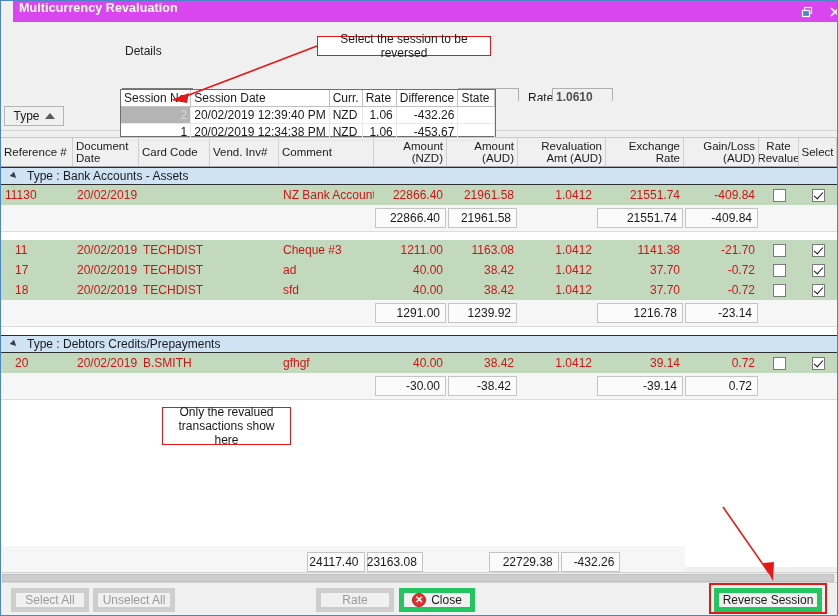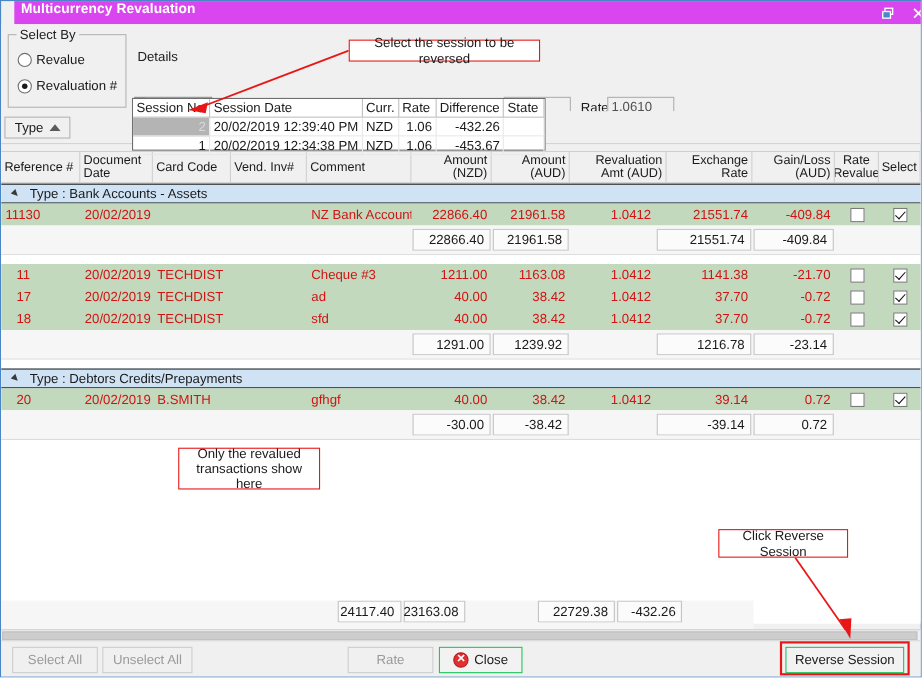--- a/index.html
+++ b/index.html
@@ -86,21 +86,21 @@
   .combo .arrow svg { display:block; }
 
   .session-desc {
     position: absolute; left: 196px; top: 68px; font-size: 12px; color: #1a1a1a;
     white-space: nowrap;
   }
   .fld-label { position: absolute; font-size: 12px; color: #1a1a1a; }
   .fld-input {
     position: absolute; height: 18px; border: 1px solid #b0b0b0;
     background: #f0f0f0; color: #505050; font-size: 12px;
-    padding: 0 3px; line-height: 16px; white-space: nowrap;
+    padding: 0 3px; line-height: 16px; white-space: nowrap; font-weight: bold;
   }
   #currency-label { left: 406px; top: 69px; }
   #currency-input { left: 457px; top: 66px; width: 61px; }
   #rate-label { left: 527px; top: 69px; }
   #rate-input { left: 551px; top: 66px; width: 61px; }
 
   
   .session-list {
     position: absolute; left: 119px; top: 88px; width: 376px; height: 48px;
     background: #ffffff; border: 1px solid #6e6e6e; z-index: 40;
@@ -194,39 +194,39 @@
     width: 4px; height: 8px; border: solid #111; border-width: 0 1.8px 1.8px 0;
     transform: rotate(42deg);
   }
 
   .spacer-row { height: 8px; background: #ffffff; }
   .grid-blank { background: #ffffff; }
 
   
   .total-row {
     position: absolute; left: 0; top: 545px; width: 684px; height: 26px;
-    display: flex; align-items: flex-start; background: #f6f6f6;
+    display: flex; align-items: flex-end; background: #f6f6f6;
   }
   .hscroll {
     position: absolute; left: 0; top: 571px; width: 836px; height: 10px;
     background: #f0f0f0; border-top: 1px solid #d0d0d0;
   }
   .hscroll .thumb {
     position: absolute; left: 1px; top: 1px; width: 832px; height: 8px;
     background: #cdcdcd; border: 1px solid #c0c0c0;
   }
 
   
   .btnbar {
     position: absolute; left: 0; top: 581px; width: 836px; height: 33px;
     background: #f0f0f0; border-top: 1px solid #d8d8d8;
   }
   .btn {
     position: absolute; height: 24px; top: 5px;
-    border: 1px solid #22c55e; background: #f2f2f2;
+    border: 5px solid #22c55e; background: #f2f2f2;
     font-size: 12px; color: #1a1a1a;
     display: flex; align-items: center; justify-content: center; gap: 5px;
   }
   .btn.disabled { color: #9a9a9a; background: #f0f0f0; border-color: #cecece; }
   #btn-selectall { left: 10px; width: 78px; }
   #btn-unselectall { left: 92px; width: 82px; }
   #btn-edit { left: 315px; width: 78px; }
   #btn-close { left: 398px; width: 76px; }
   #btn-reverse { left: 713px; width: 108px; }
   .close-icon {
@@ -267,31 +267,20 @@
       <div class="win-btn">
         <svg width="12" height="12" viewBox="0 0 12 12">
             <path d="M2 2 L10 10 M10 2 L2 10" stroke="#fff" stroke-width="1.6" fill="none"></path>
           </svg>
       </div>
     </div>
   </div>
 
   <div class="upper">
 
-    <div class="group-box" id="selectby-box">
-      <span class="group-legend">Select By</span>
-      <div class="radio-row" style="left:8px; top:15px;">
-        <span class="radio-mark"></span>
-        <span class="radio-label">Revalue</span>
-      </div>
-      <div class="radio-row" style="left:8px; top:39px;">
-        <span class="radio-mark checked"></span>
-        <span class="radio-label">Revaluation #</span>
-      </div>
-    </div>
 
     <span id="details-legend">Details</span>
 
     <div class="combo">
       <span class="val">2</span>
       <span class="filler"></span>
       <span class="arrow">
         <svg width="9" height="6" viewBox="0 0 9 6">
             <path d="M0.5 1 L4.5 5 L8.5 1" stroke="#333" stroke-width="1.4" fill="none"></path>
           </svg>
@@ -556,21 +545,20 @@
       <span>Close</span>
     </div>
     <div class="btn" id="btn-reverse">
       <span>Reverse Session</span>
     </div>
   </div>
   <div class="hl-red" id="reverse-highlight"></div>
 
   <div class="callout" id="callout-session">Select the session to be reversed</div>
   <div class="callout" id="callout-revalued">Only the revalued transactions show here</div>
-  <div class="callout" id="callout-click">Click Reverse Session</div>
 
   <svg class="anno" style="left:0;top:0;width:838px;height:616px">
     <line x1="316" y1="45" x2="180" y2="97" stroke="#e81717" stroke-width="1.6"></line>
     <polygon points="170,99 188,92 186,102" fill="#e81717"></polygon>
     <line x1="722" y1="506" x2="768" y2="572" stroke="#e81717" stroke-width="1.6"></line>
     <polygon points="772,580 762,562 773,561" fill="#e81717"></polygon>
   </svg>
 
 </div>
 

